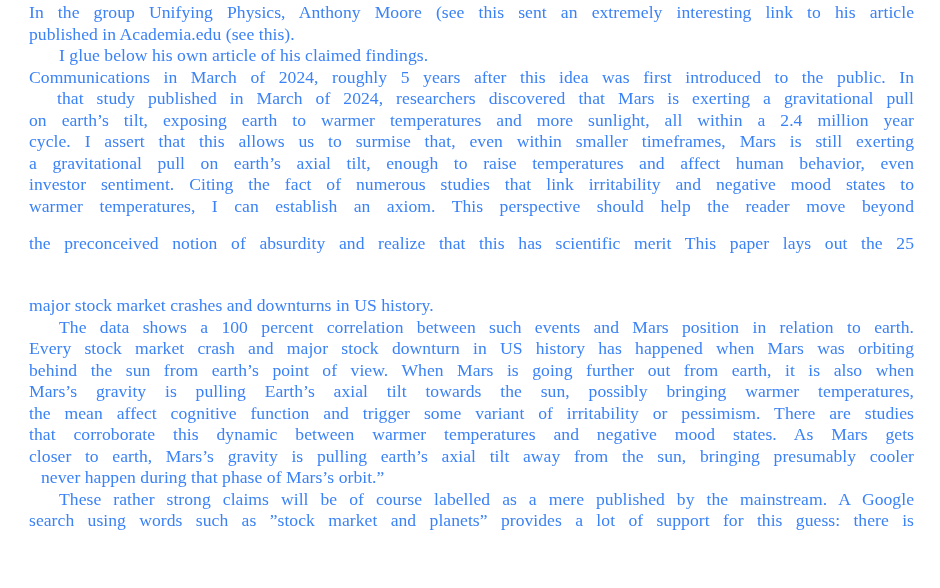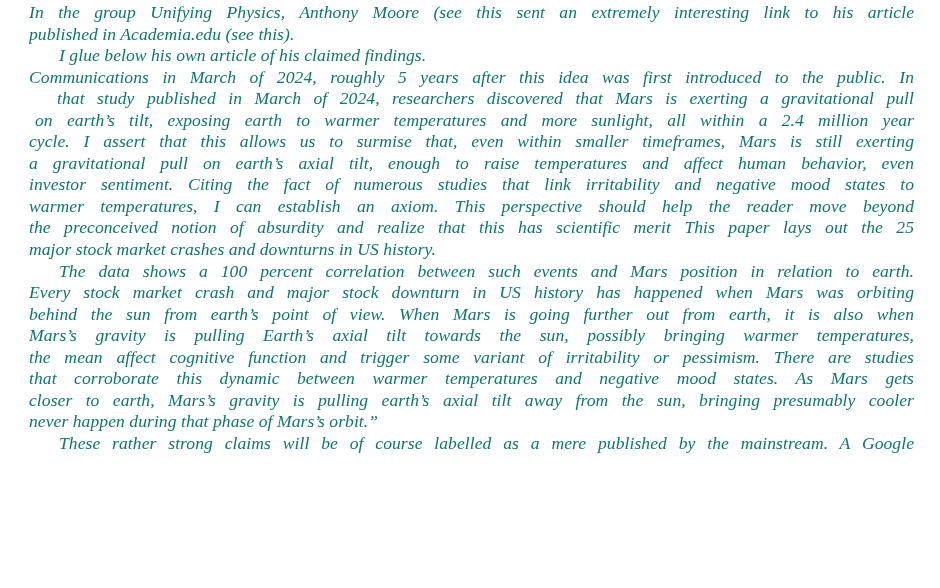--- a/index.html
+++ b/index.html
@@ -13,22 +13,21 @@
       overflow: hidden;
       position: relative;
     }
     .page {
       position: absolute;
       left: 29px;
       top: 2px;
       width: 885px;
       font-family: "DejaVu Serif", "Liberation Serif", serif;
       font-size: 16.6px;
-      color: #0f766e;
-      font-style: italic;
+      color: #3b82f6;
     }
     .line {
       display: block;
       height: 21.55px;
       line-height: 21.55px;
       white-space: nowrap;
       text-align: justify;
       text-align-last: justify;
       overflow: visible;
     }
@@ -57,37 +56,38 @@
     <span class="line last" style="white-space: normal; overflow: hidden;">published in Academia.edu (see this).</span>
   </div>
 
   <div class="paragraph">
     <span class="line indent last" style="white-space: normal; overflow: hidden;">I glue below his own article of his claimed findings.</span>
   </div>
 
   <div class="paragraph">
     <span class="line" style="white-space: normal; overflow: hidden;">Communications in March of 2024, roughly 5 years after this idea was first introduced to the public. In</span>
     <span class="line" style="white-space: normal; overflow: hidden; margin-left: 28px;">that study published in March of 2024, researchers discovered that Mars is exerting a gravitational pull</span>
-    <span class="line" style="white-space: normal; overflow: hidden; margin-left: 6px;">on earth’s tilt, exposing earth to warmer temperatures and more sunlight, all within a 2.4 million year</span>
+    <span class="line" style="white-space: normal; overflow: hidden;">on earth’s tilt, exposing earth to warmer temperatures and more sunlight, all within a 2.4 million year</span>
     <span class="line" style="white-space: normal; overflow: hidden;">cycle. I assert that this allows us to surmise that, even within smaller timeframes, Mars is still exerting</span>
     <span class="line" style="white-space: normal; overflow: hidden;">a gravitational pull on earth’s axial tilt, enough to raise temperatures and affect human behavior, even</span>
     <span class="line" style="white-space: normal; overflow: hidden;">investor sentiment. Citing the fact of numerous studies that link irritability and negative mood states to</span>
     <span class="line" style="white-space: normal; overflow: hidden;">warmer temperatures, I can establish an axiom. This perspective should help the reader move beyond</span>
-    <span class="line" style="white-space: normal; overflow: hidden;">the preconceived notion of absurdity and realize that this has scientific merit This paper lays out the 25</span>
-    <span class="line last" style="white-space: normal; overflow: hidden;">major stock market crashes and downturns in US history.</span>
+    <span class="line" style="white-space: normal; overflow: hidden; margin-top: 16px;">the preconceived notion of absurdity and realize that this has scientific merit This paper lays out the 25</span>
+    <span class="line last" style="white-space: normal; overflow: hidden; margin-top: 40px;">major stock market crashes and downturns in US history.</span>
   </div>
 
   <div class="paragraph">
     <span class="line indent" style="white-space: normal; overflow: hidden;">The data shows a 100 percent correlation between such events and Mars position in relation to earth.</span>
     <span class="line" style="white-space: normal; overflow: hidden;">Every stock market crash and major stock downturn in US history has happened when Mars was orbiting</span>
     <span class="line" style="white-space: normal; overflow: hidden;">behind the sun from earth’s point of view. When Mars is going further out from earth, it is also when</span>
     <span class="line" style="white-space: normal; overflow: hidden;">Mars’s gravity is pulling Earth’s axial tilt towards the sun, possibly bringing warmer temperatures,</span>
     <span class="line" style="white-space: normal; overflow: hidden;">the mean affect cognitive function and trigger some variant of irritability or pessimism. There are studies</span>
     <span class="line" style="white-space: normal; overflow: hidden;">that corroborate this dynamic between warmer temperatures and negative mood states. As Mars gets</span>
     <span class="line" style="white-space: normal; overflow: hidden;">closer to earth, Mars’s gravity is pulling earth’s axial tilt away from the sun, bringing presumably cooler</span>
-    <span class="line last" style="white-space: normal; overflow: hidden;">never happen during that phase of Mars’s orbit.”</span>
+    <span class="line last" style="white-space: normal; overflow: hidden; margin-left: 12px;">never happen during that phase of Mars’s orbit.”</span>
   </div>
 
   <div class="paragraph">
     <span class="line indent" style="white-space: normal; overflow: hidden;">These rather strong claims will be of course labelled as a mere published by the mainstream. A Google</span>
+    <span class="line" style="white-space: normal; overflow: hidden;">search using words such as ”stock market and planets” provides a lot of support for this guess: there is</span>
   </div>
 
 </div>
 
 </body></html>

